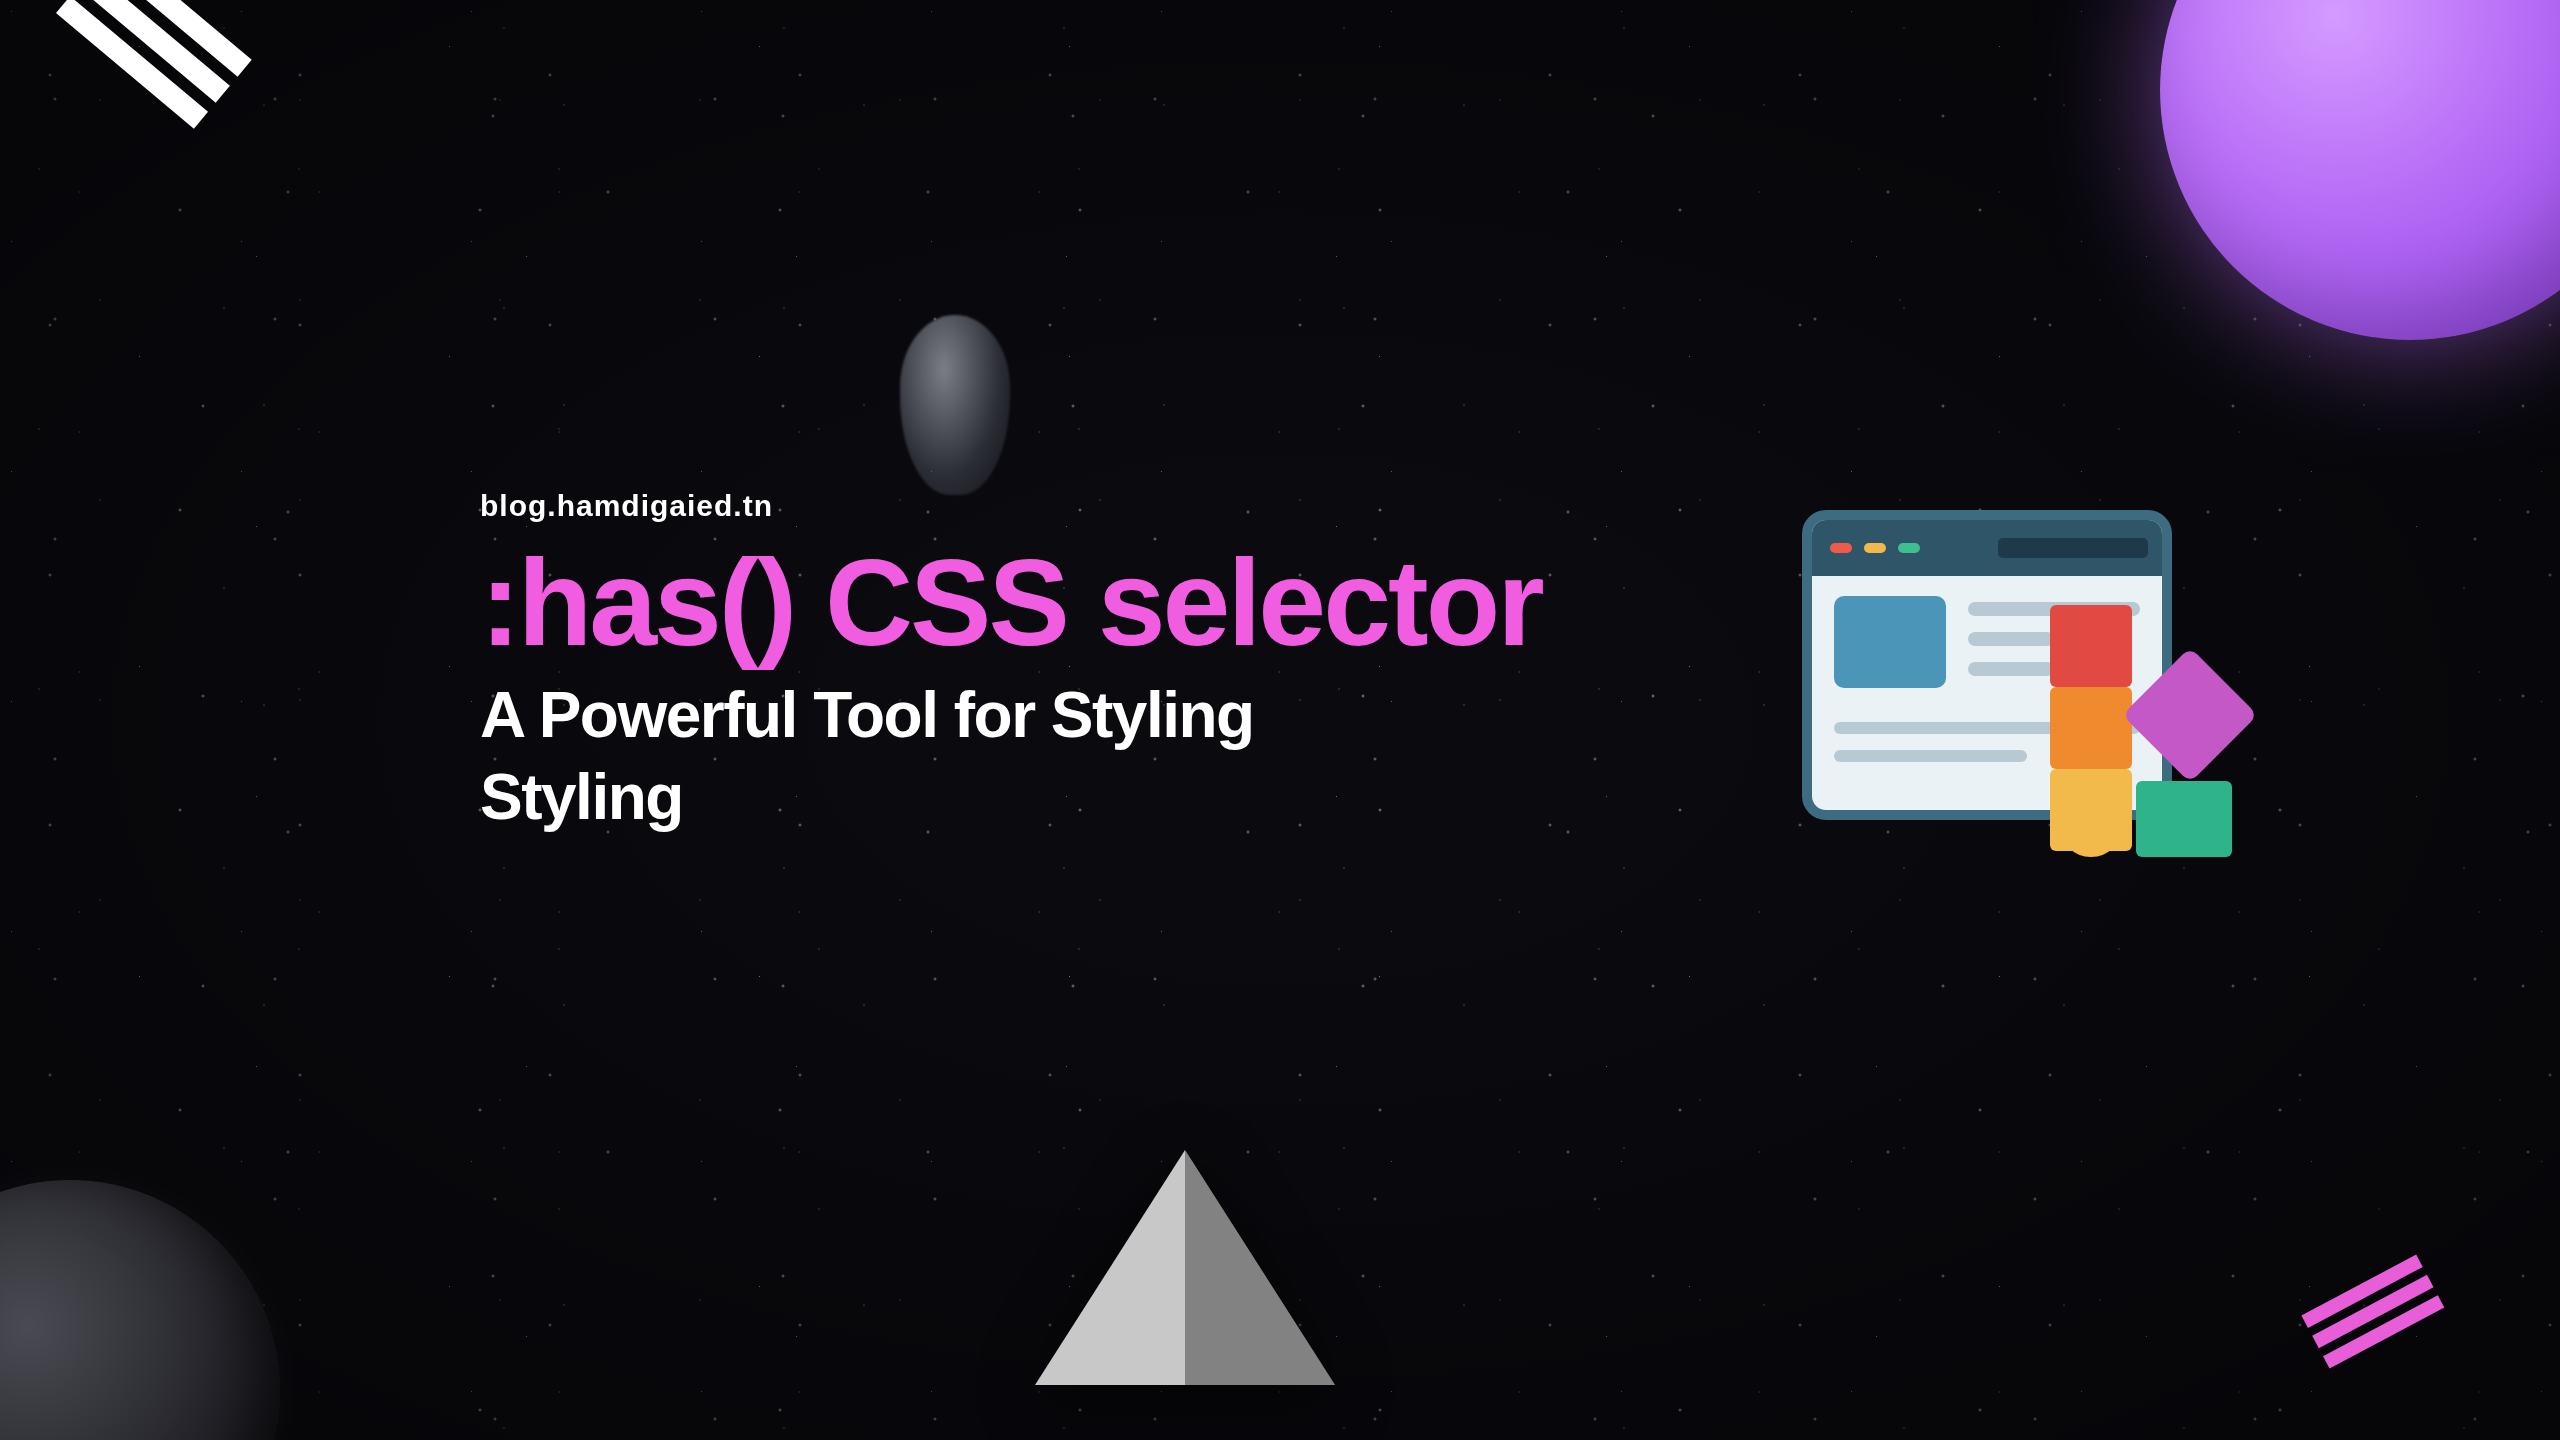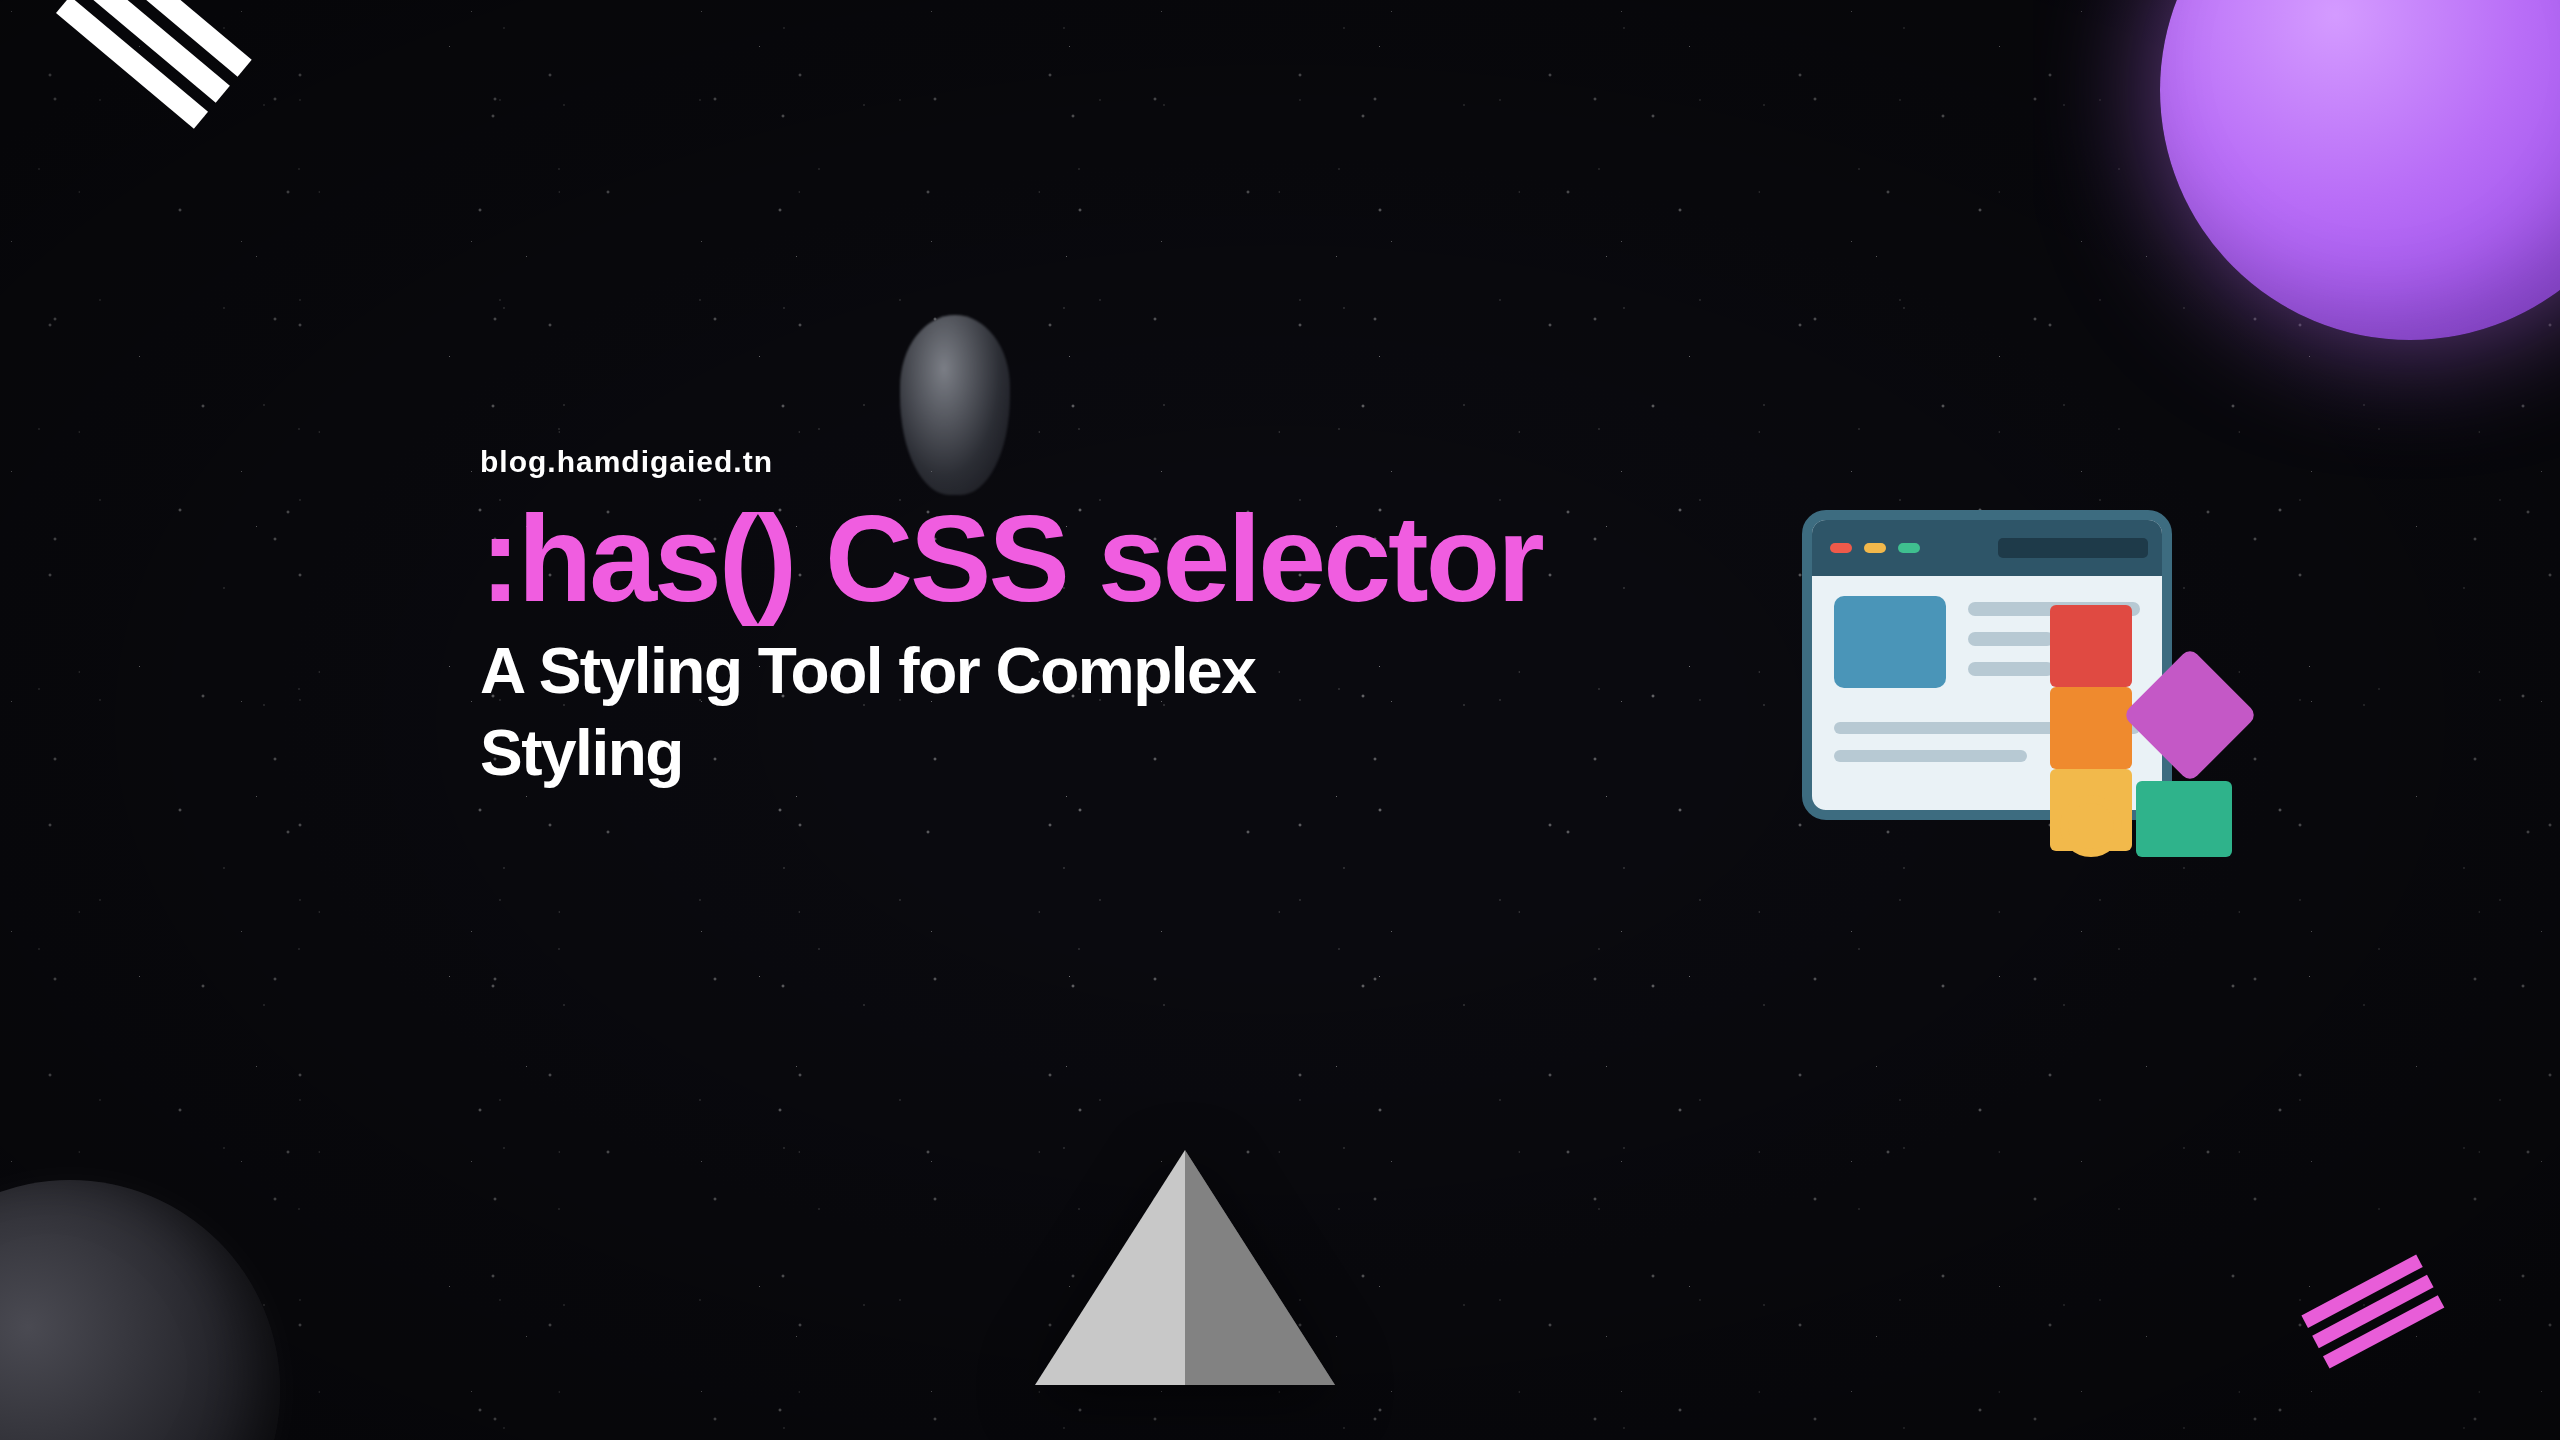--- a/index.html
+++ b/index.html
@@ -143,20 +143,21 @@
       left: 480px;
       width: 1300px;
     }
 
     .site-label {
       color: #ffffff;
       font-weight: 800;
       font-size: 30px;
       letter-spacing: 1px;
       margin-bottom: 16px;
+      margin-top: 44px;
     }
 
     .title {
       color: #f05de0;
       font-weight: 700;
       font-size: 122px;
       line-height: 1.05;
       letter-spacing: -3px;
       margin-bottom: 8px;
     }
@@ -258,21 +259,21 @@
 
 <div class="sphere-purple"></div>
 
 <div class="debris"></div>
 
 <div class="content">
   <div class="site-label">blog.hamdigaied.tn</div>
 
   <div class="title">:has() CSS selector</div>
 
-  <div class="subtitle">A Styling Tool for Complex Styling</div>
+  <div class="subtitle">A Powerful Tool for Styling Styling</div>
 
 </div>
 
 <div class="illus">
   <div class="win">
     <div class="topbar">
       <div class="dot r"></div>
       <div class="dot y"></div>
       <div class="dot g"></div>
       <div class="urlbar"></div>

